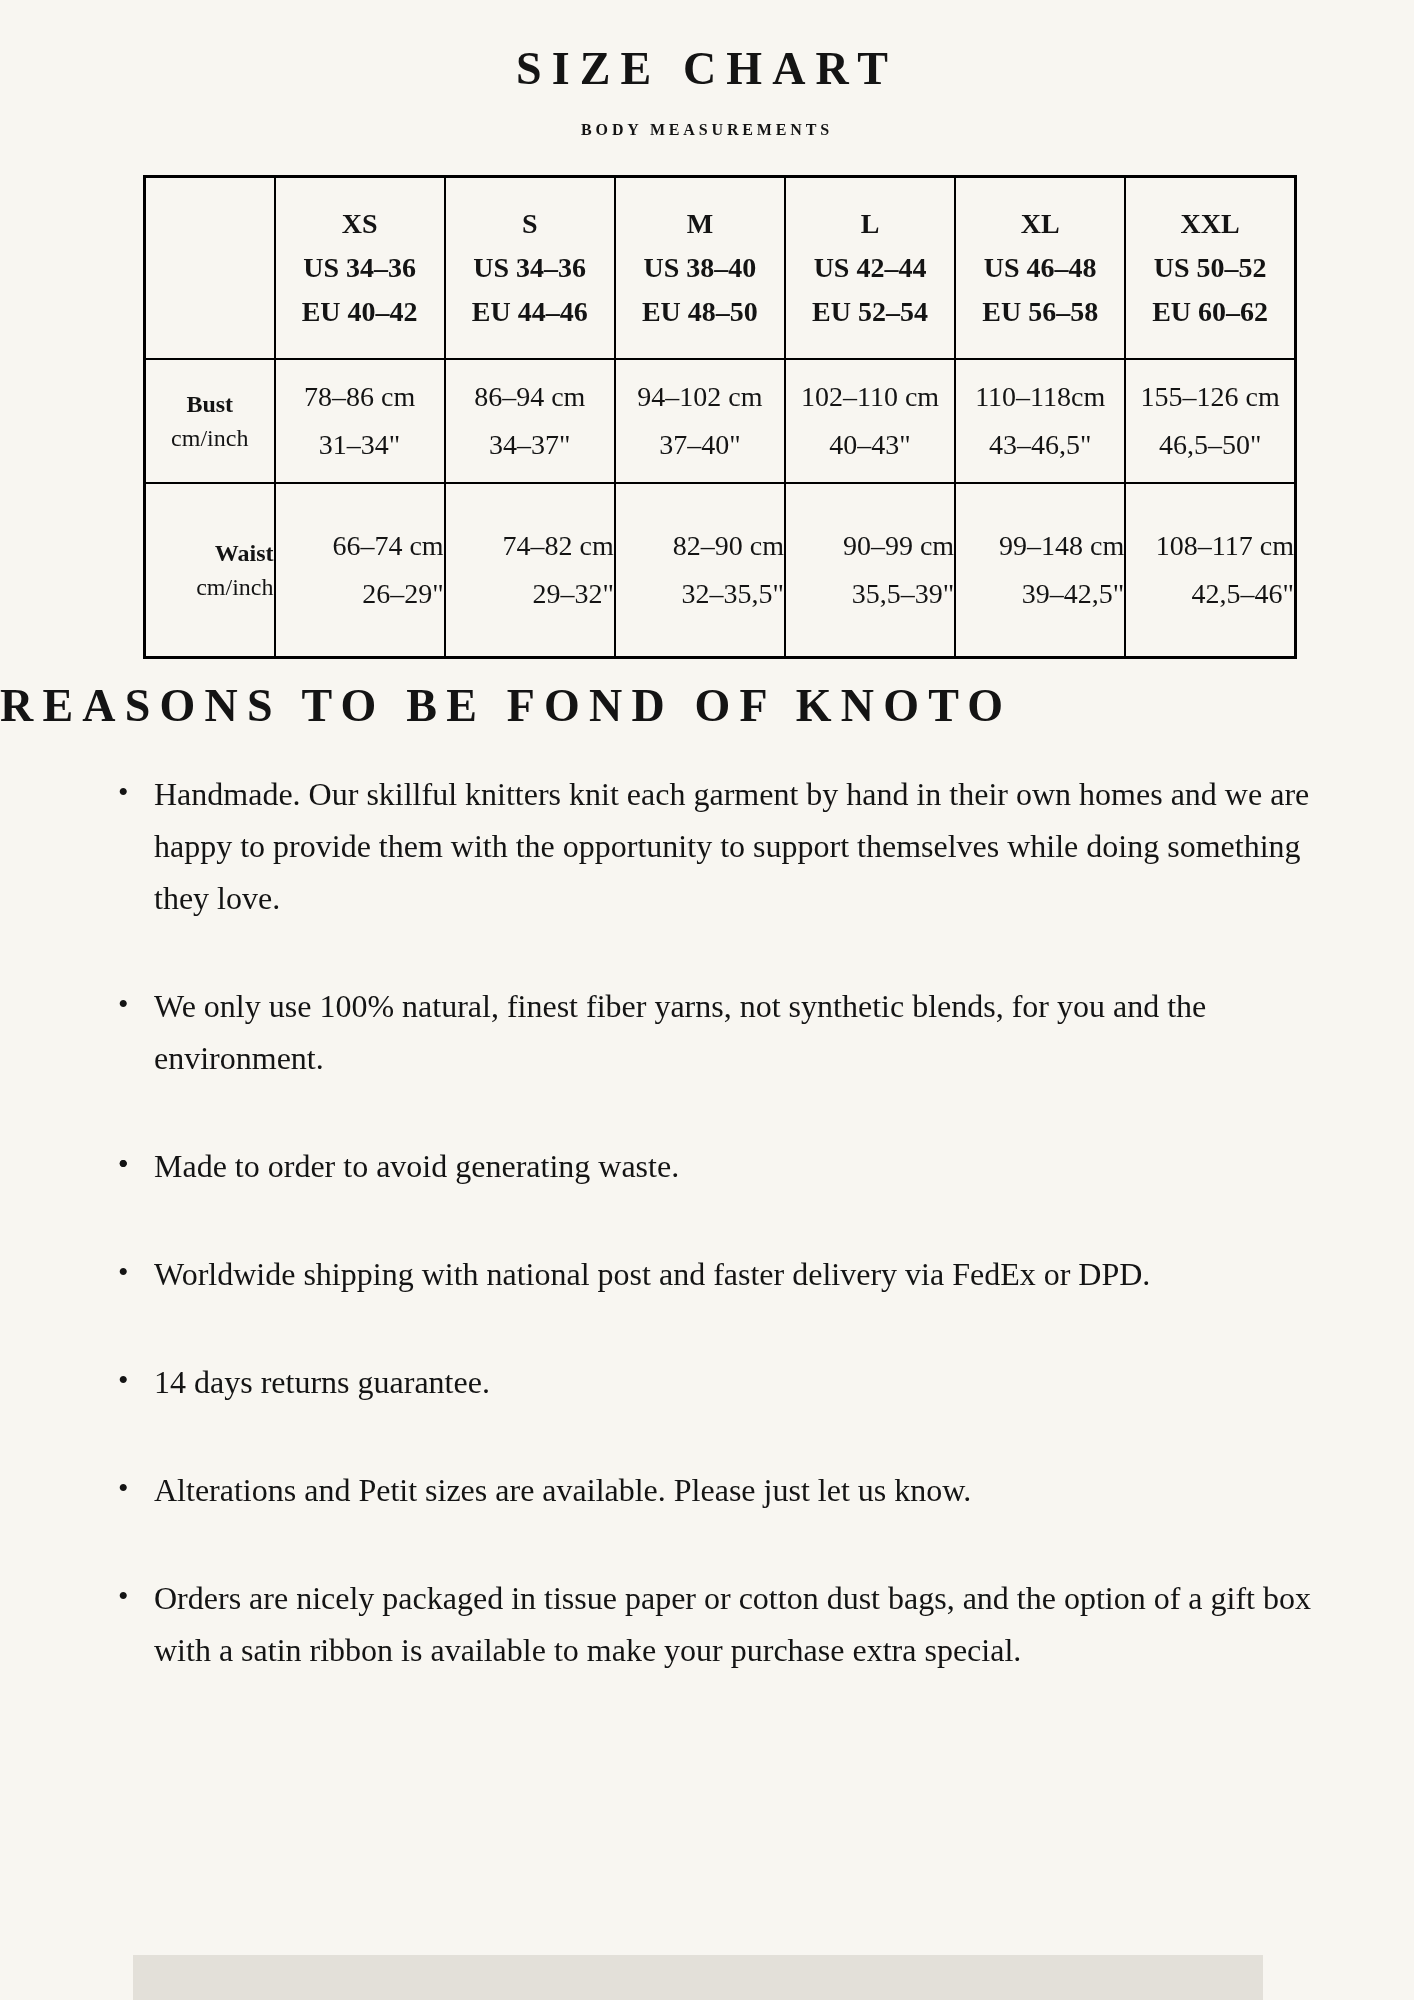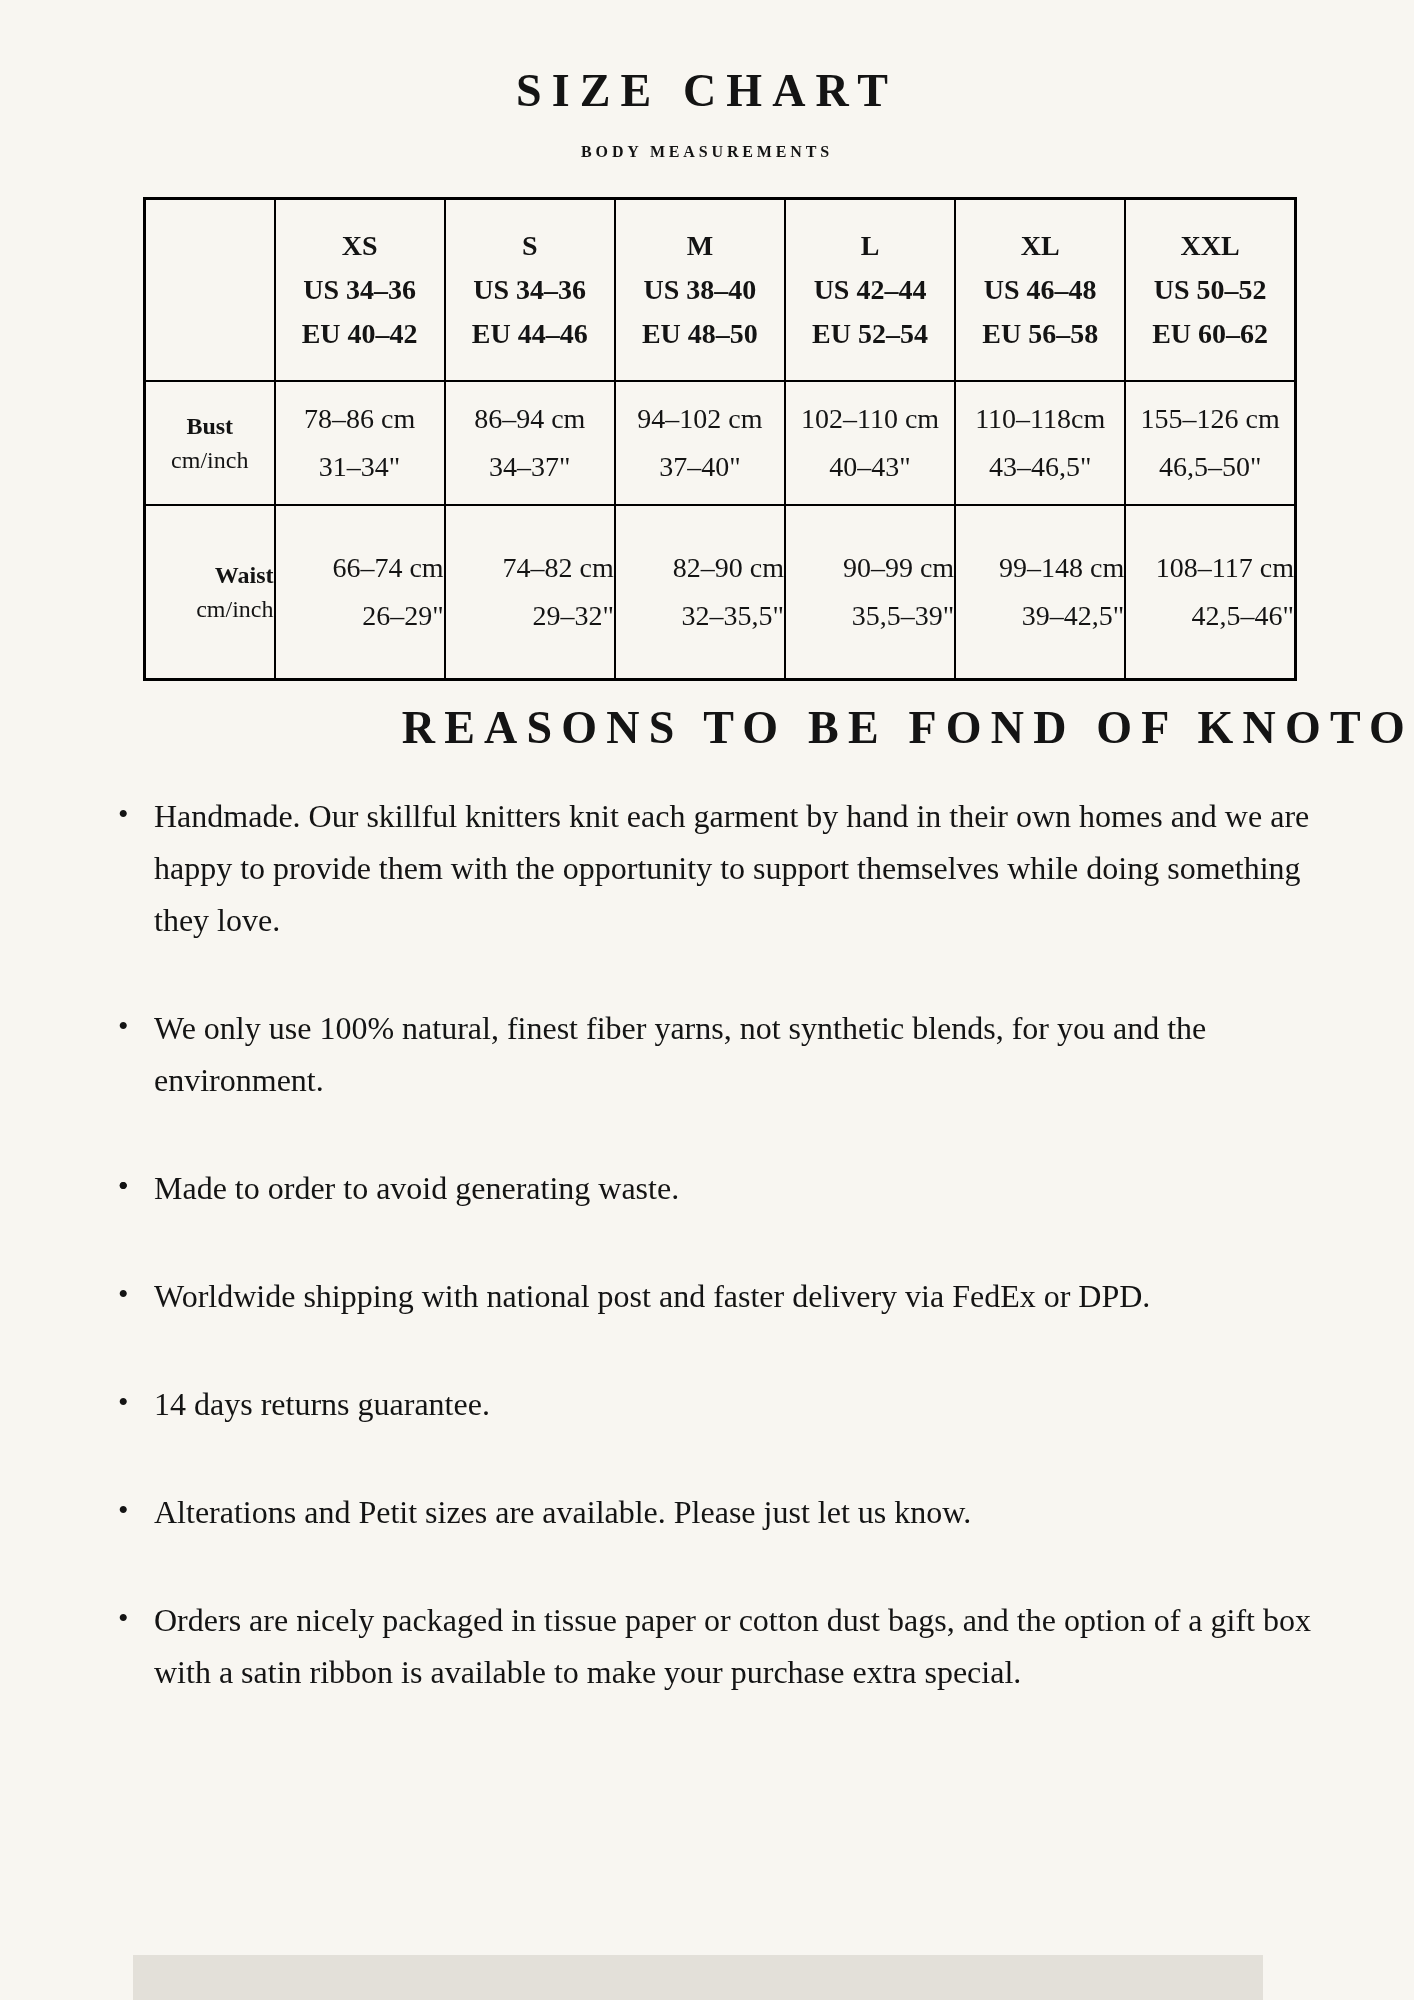--- a/index.html
+++ b/index.html
@@ -7,21 +7,21 @@
     width: 1414px;
     height: 2000px;
     background: #f8f6f1;
     color: #141414;
     font-family: "Liberation Serif", serif;
     position: relative;
     overflow: hidden;
   }
 
   .page-title {
-    padding-top: 64px;
+    padding-top: 42px;
     text-align: center;
     font-size: 46px;
     font-weight: bold;
     letter-spacing: 0.22em;
   }
 
   .page-subtitle {
     margin-top: 26px;
     text-align: center;
     font-size: 16px;
@@ -51,21 +51,21 @@
   tr.bust-row td  { height: 122px; }
   tr.waist-row td { height: 172px; text-align: right; }
 
   .row-label { display: block; font-size: 24px; font-weight: bold; line-height: 34px; }
   .row-unit  { display: block; font-size: 24px; line-height: 34px; }
 
   .cell-cm, .cell-inch { display: block; font-size: 28px; line-height: 48px; }
 
   .section-heading {
     margin-top: 20px;
-    text-align: right;
+    text-align: left;
     font-size: 46px;
     font-weight: bold;
     letter-spacing: 0.2em;
     white-space: nowrap;
   }
 
   ul.reasons-list {
     list-style: none;
     margin: 36px 60px 0 118px;
     padding: 0;

